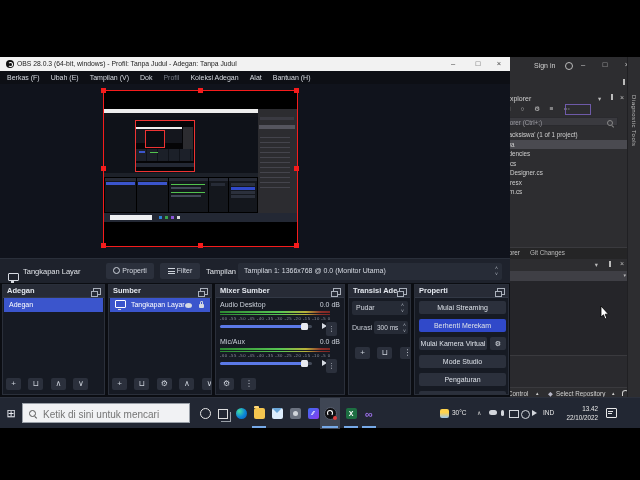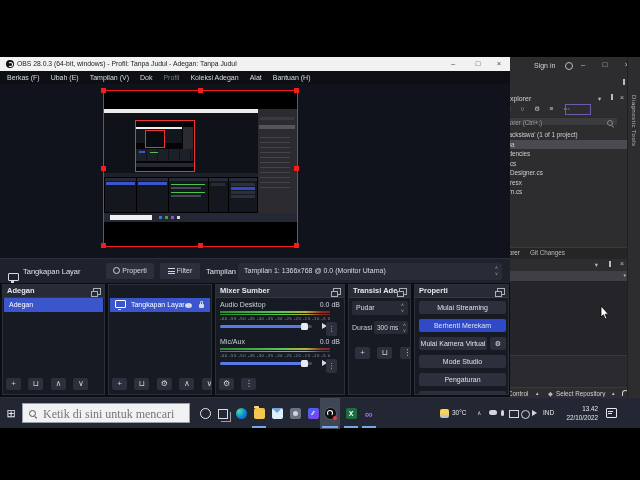--- a/index.html
+++ b/index.html
@@ -68,21 +68,21 @@
   .mag{position:absolute;width:4px;height:4px;border:1px solid #888;border-radius:50%;}
   .mag:after{content:"";position:absolute;left:3.5px;top:3.5px;width:3px;height:1px;background:#888;transform:rotate(45deg);transform-origin:0 0;}
   .trow{position:absolute;left:0;width:170px;height:9px;line-height:9px;}
   .tsel{background:#4a4a50;}
   #vs-strip{position:absolute;left:627px;top:57px;width:13px;height:341px;background:#2d2d30;border-left:1px solid #202023;z-index:12;}
   #vs-strip span{position:absolute;left:3px;top:38px;writing-mode:vertical-rl;font-size:6px;letter-spacing:.5px;color:#b8b8b8;}
   .vs-ico6{font-size:6.5px;color:#c8c8c8;}
   
   #taskbar{position:absolute;left:0;top:397px;width:640px;height:31px;background:#222733;z-index:30;border-top:1px solid #2b303c;box-sizing:border-box;}
   #tb-search{position:absolute;left:22px;top:5px;width:168px;height:20px;background:#f1f2f4;border:1px solid #9aa0a8;box-sizing:border-box;}
-  #tb-search input{position:absolute;left:18px;top:1px;width:140px;height:16px;border:none;background:transparent;font-size:12px;color:#555;font-family:Liberation Serif, serif;outline:none;}
+  #tb-search input{position:absolute;left:18px;top:1px;width:140px;height:16px;border:none;background:transparent;font-size:10px;color:#555;font-family:Liberation Sans, sans-serif;outline:none;}
   #tb-search .mag{left:6px;top:6px;width:5px;height:5px;border-color:#555;}
   #tb-search .mag:after{background:#555;left:4.5px;top:4.5px;}
   .tcell{position:absolute;top:0;width:18px;height:31px;display:flex;align-items:center;justify-content:center;}
   .ul:after{content:"";position:absolute;bottom:1px;left:2px;right:2px;height:2px;background:#76a9e8;}
   .appic{width:11px;height:11px;border-radius:2px;position:relative;}
   .trytxt{position:absolute;font-size:6.5px;color:#e8e8e8;white-space:nowrap;}
   .tico{position:absolute;top:12px;}
   #cursor{position:absolute;left:600px;top:306px;z-index:50;}
 </style>
 </head>
@@ -273,20 +273,21 @@
         <div class="itm"><span>Adegan</span></div>
         <div class="pfoot">
           <span class="ib">+</span>
           <span class="ib">⊔</span>
           <span class="ib">∧</span>
           <span class="ib">∨</span>
         </div>
       </div>
 
       <div class="panel" style="left:108px;width:104px;">
+        <div class="phdr"><span>Sumber</span><span class="popout"></span></div>
         <div class="itm">
           <span class="ic-mon" style="vertical-align:-1px;border-color:#fff;"></span>
           <span style="margin-left:3px;">Tangkapan Layar</span>
           <span class="ic-eye" style="position:absolute;right:18px;top:4.5px;"></span>
           <span class="ic-lock" style="position:absolute;right:6px;top:6px;"></span>
         </div>
         <div class="pfoot">
           <span class="ib">+</span>
           <span class="ib">⊔</span>
           <span class="ib">⚙</span>

